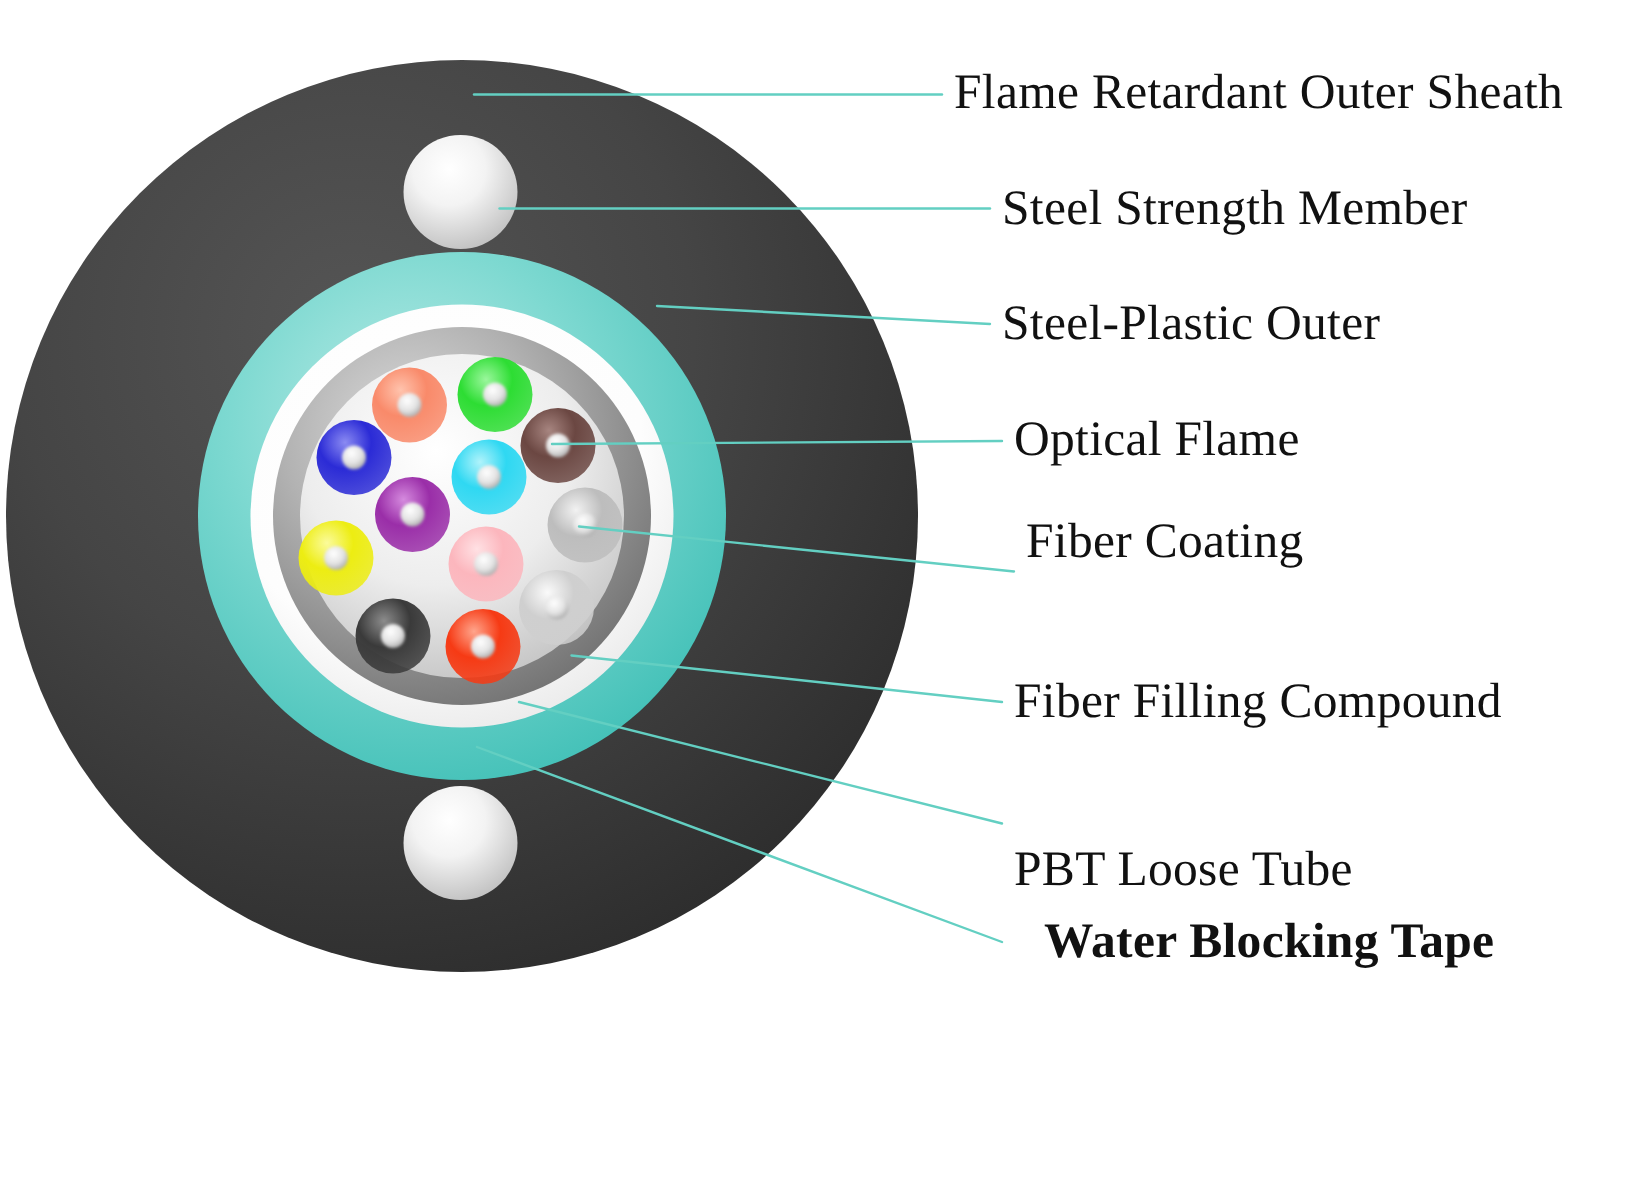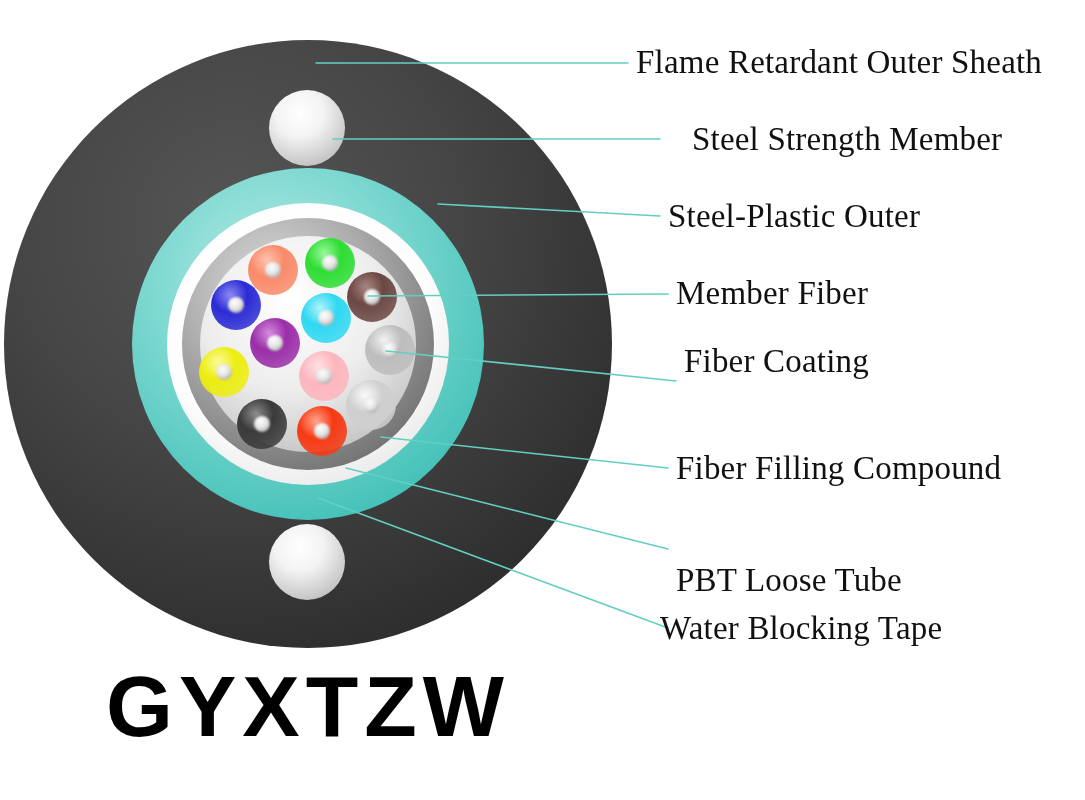--- a/index.html
+++ b/index.html
@@ -212,23 +212,22 @@
         <line x1="368" y1="296" x2="668" y2="294" stroke="#63cfc2" stroke-width="1.6" stroke-linecap="round"></line>
         <line x1="386" y1="351" x2="676" y2="381" stroke="#63cfc2" stroke-width="1.6" stroke-linecap="round"></line>
         <line x1="381" y1="437" x2="668" y2="468" stroke="#63cfc2" stroke-width="1.6" stroke-linecap="round"></line>
         <line x1="346" y1="468" x2="668" y2="549" stroke="#63cfc2" stroke-width="1.6" stroke-linecap="round"></line>
         <line x1="318" y1="498" x2="668" y2="628" stroke="#63cfc2" stroke-width="1.6" stroke-linecap="round"></line>
       </g>
   </svg>
 
   <div id="callout-labels">
       <div class="label" style="left: 636px; top: 46px;">Flame Retardant Outer Sheath</div>
-      <div class="label" style="left: 668px; top: 123px; margin-left: 24px;">Steel Strength Member</div>
+      <div class="label" style="left: 668px; top: 123px;">Steel Strength Member</div>
       <div class="label" style="left: 668px; top: 200px;">Steel-Plastic Outer</div>
-      <div class="label" style="left: 676px; top: 277px;">Member Fiber</div>
+      <div class="label" style="left: 676px; top: 277px;">Optical Flame</div>
       <div class="label" style="left: 684px; top: 345px;">Fiber Coating</div>
       <div class="label" style="left: 676px; top: 452px;">Fiber Filling Compound</div>
       <div class="label" style="left: 676px; top: 564px;">PBT Loose Tube</div>
-      <div class="label" style="left: 660px; top: 612px;">Water Blocking Tape</div>
+      <div class="label" style="left: 696px; top: 612px; font-weight: bold;">Water Blocking Tape</div>
     </div>
 
-  <div id="product-name">GYXTZW</div>
 </div>
 
 </body></html>

